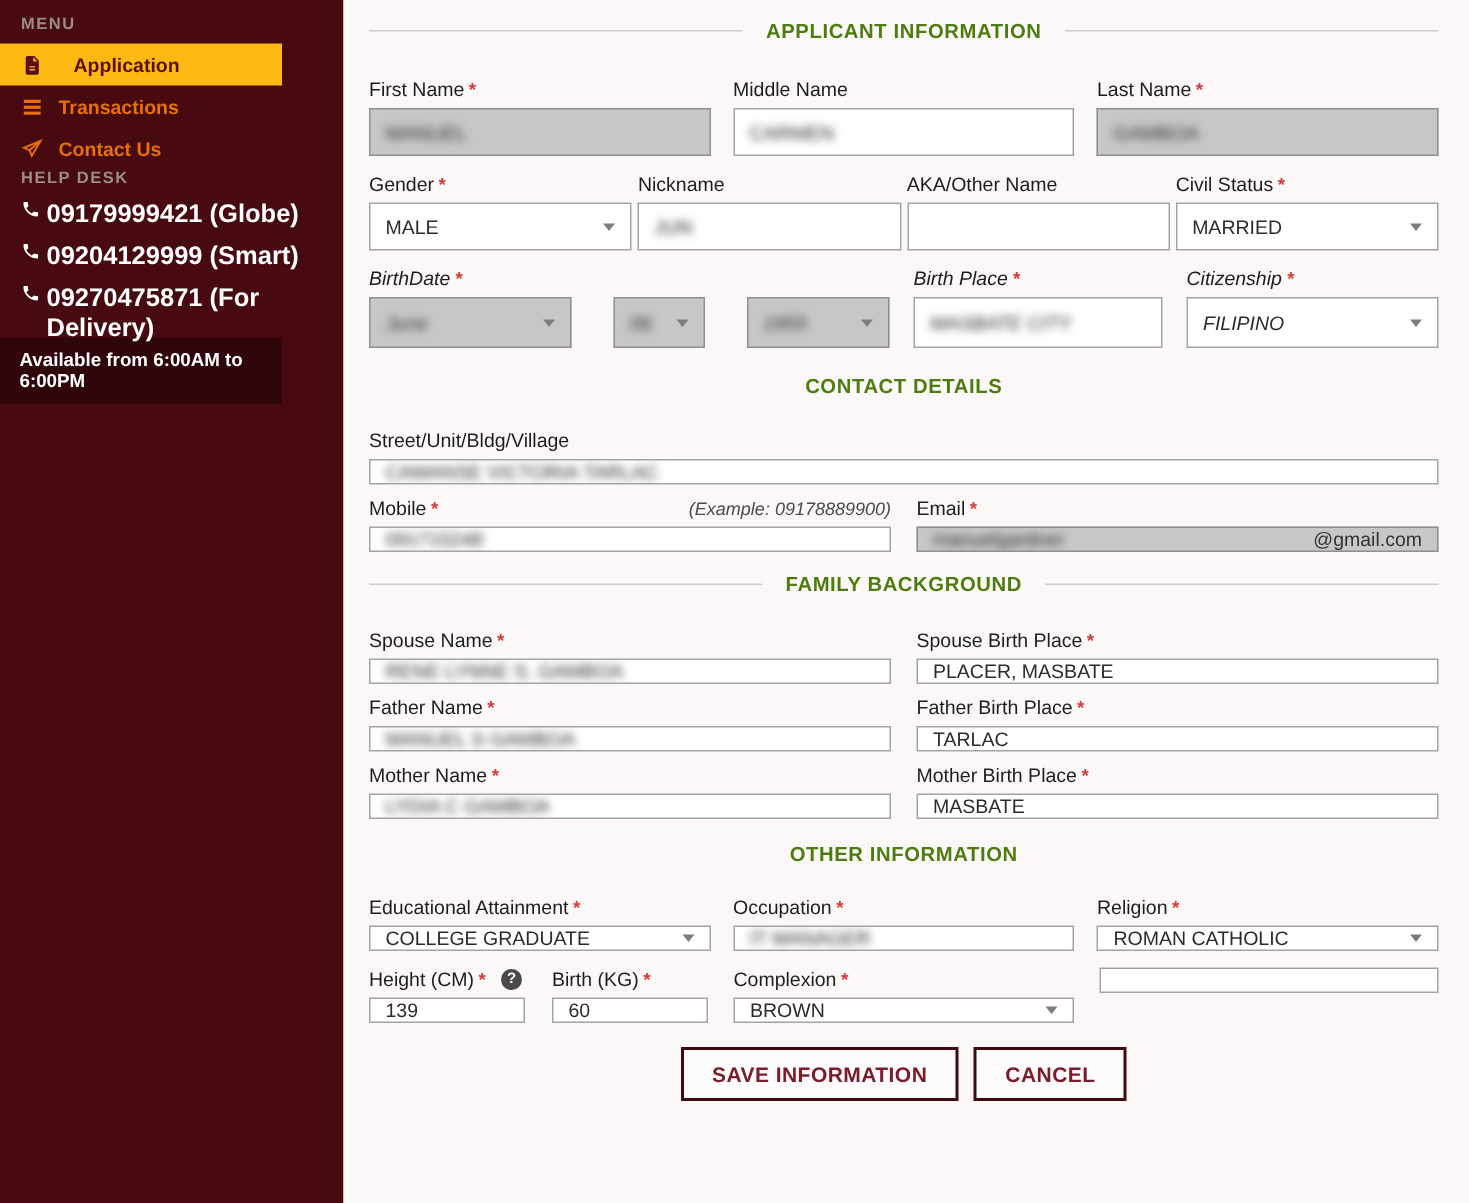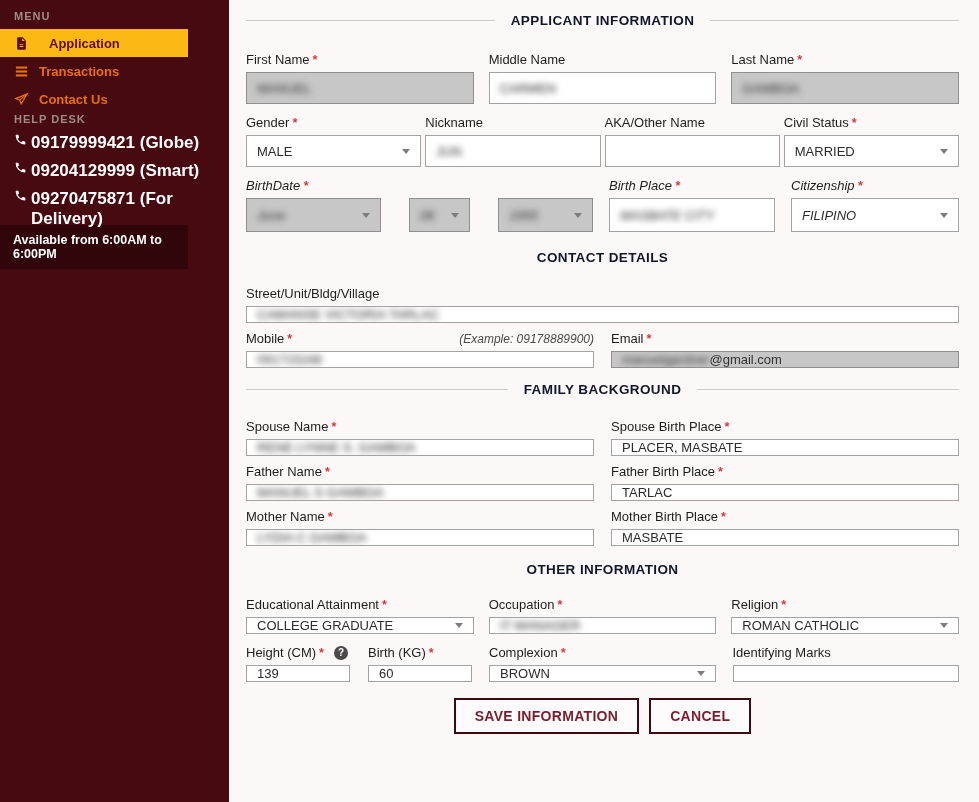--- a/index.html
+++ b/index.html
@@ -46,22 +46,22 @@
     padding: 8px 6px 8px 13px;
   }
 
   
   .main {
     flex: 1; height: 802px;
     background: #fcf8f8;
     padding: 13px 20px 0 17px;
   }
   .section-head {
-    display: flex; align-items: center; justify-content: center;
-    gap: 16px; color: #0f172a;
+    display: flex; align-items: center; justify-content: flex-end;
+    gap: 16px; color: #4d7c0f;
     font-size: 13.5px; font-weight: bold; letter-spacing: .4px;
   }
   .section-head .line { flex: 1; height: 1px; background: #cccccc; }
   .section-head.no-line .line { background: transparent; }
   .head-applicant { margin-bottom: 24px; }
   .head-contact   { margin-top: 18px; margin-bottom: 21px; }
   .head-family    { margin-top: 14px; margin-bottom: 22px; }
   .head-other     { margin-top: 16px; margin-bottom: 20px; }
 
   .row { display: flex; margin-top: 11px; }
@@ -83,21 +83,21 @@
     font-size: 10px; font-weight: bold;
     display: flex; align-items: center; justify-content: center;
     cursor: pointer;
   }
 
   .input {
     height: 32px; background: #ffffff;
     border: 1px solid #a3a3a3;
     display: flex; align-items: center;
     padding: 0 10px; font-size: 13px; color: #2b2b2b;
-    overflow: hidden; white-space: nowrap;
+    overflow: hidden; white-space: nowrap; justify-content: space-between;
   }
   .input.h30 { height: 17px; }
   .input.disabled { background: #c7c7c7; border-color: #8f8f8f; color: #333; }
   .caret {
     margin-left: auto; flex-shrink: 0;
     width: 0; height: 0;
     border-left: 4px solid transparent;
     border-right: 4px solid transparent;
     border-top: 5px solid #7d7d7d;
   }
@@ -493,23 +493,20 @@
       <div class="lbl-row">
           <span class="lbl">Complexion</span>
           <span class="req">*</span>
         </div>
       <div class="input h30">
           <span>BROWN</span>
           <span class="caret"></span>
         </div>
     </div>
     <div class="fld idm">
-      <div class="lbl-row">
-          <span class="lbl">Identifying Marks</span>
-        </div>
       <div class="input h30">
           <span></span>
         </div>
     </div>
   </div>
 
   <div class="btn-row">
     <button class="btn">SAVE INFORMATION</button>
     <button class="btn">CANCEL</button>
   </div>

